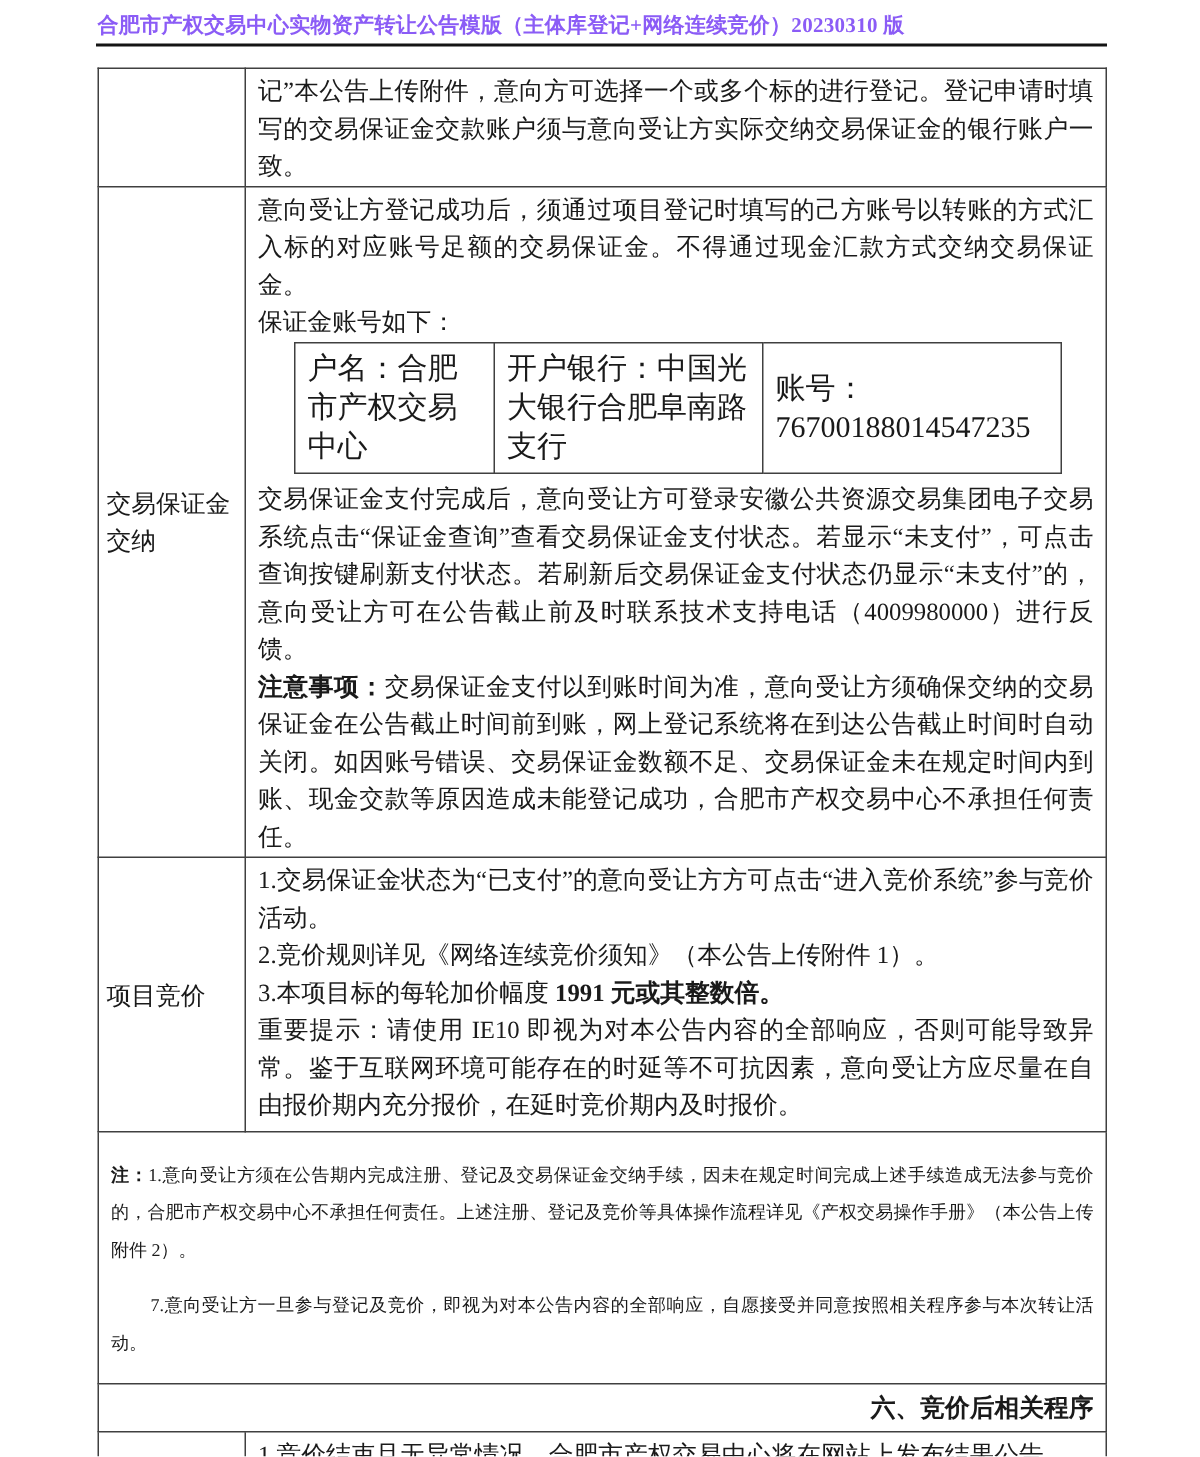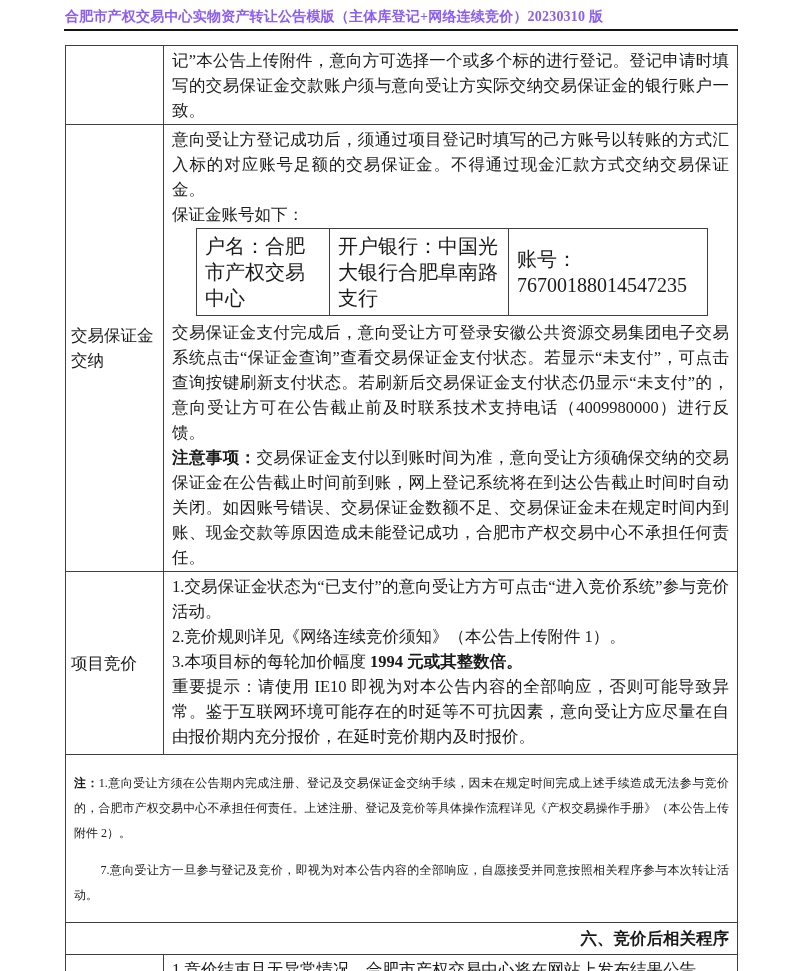--- a/index.html
+++ b/index.html
@@ -85,21 +85,21 @@
         <p>交易保证金支付完成后，意向受让方可登录安徽公共资源交易集团电子交易系统点击“保证金查询”查看交易保证金支付状态。若显示“未支付”，可点击查询按键刷新支付状态。若刷新后交易保证金支付状态仍显示“未支付”的，意向受让方可在公告截止前及时联系技术支持电话（4009980000）进行反馈。</p>
         <p><span class="b">注意事项：</span><span>交易保证金支付以到账时间为准，意向受让方须确保交纳的交易保证金在公告截止时间前到账，网上登记系统将在到达公告截止时间时自动关闭。如因账号错误、交易保证金数额不足、交易保证金未在规定时间内到账、现金交款等原因造成未能登记成功，合肥市产权交易中心不承担任何责任。</span></p>
       </td>
     </tr>
 
     <tr style="height:183px;">
       <td class="label-cell">项目竞价</td>
       <td class="content-cell">
         <p>1.交易保证金状态为“已支付”的意向受让方方可点击“进入竞价系统”参与竞价活动。</p>
         <p>2.竞价规则详见《网络连续竞价须知》（本公告上传附件 1）。</p>
-        <p><span>3.本项目标的每轮加价幅度 </span><span class="b">1994 元或其整数倍。</span></p>
+        <p><span>3.本项目标的每轮加价幅度 </span><span class="b">1991 元或其整数倍。</span></p>
         <p>重要提示：请使用 IE10 即视为对本公告内容的全部响应，否则可能导致异常。鉴于互联网环境可能存在的时延等不可抗因素，意向受让方应尽量在自由报价期内充分报价，在延时竞价期内及时报价。</p>
       </td>
     </tr>
 
     <tr style="height:137px;">
       <td class="full-row-cell" colspan="2">
         <p><span class="b">注：</span><span>1.意向受让方须在公告期内完成注册、登记及交易保证金交纳手续，因未在规定时间完成上述手续造成无法参与竞价的，合肥市产权交易中心不承担任何责任。上述注册、登记及竞价等具体操作流程详见《产权交易操作手册》（本公告上传附件 2）。</span></p>
         <p class="indent2">7.意向受让方一旦参与登记及竞价，即视为对本公告内容的全部响应，自愿接受并同意按照相关程序参与本次转让活动。</p>
       </td>
     </tr>

